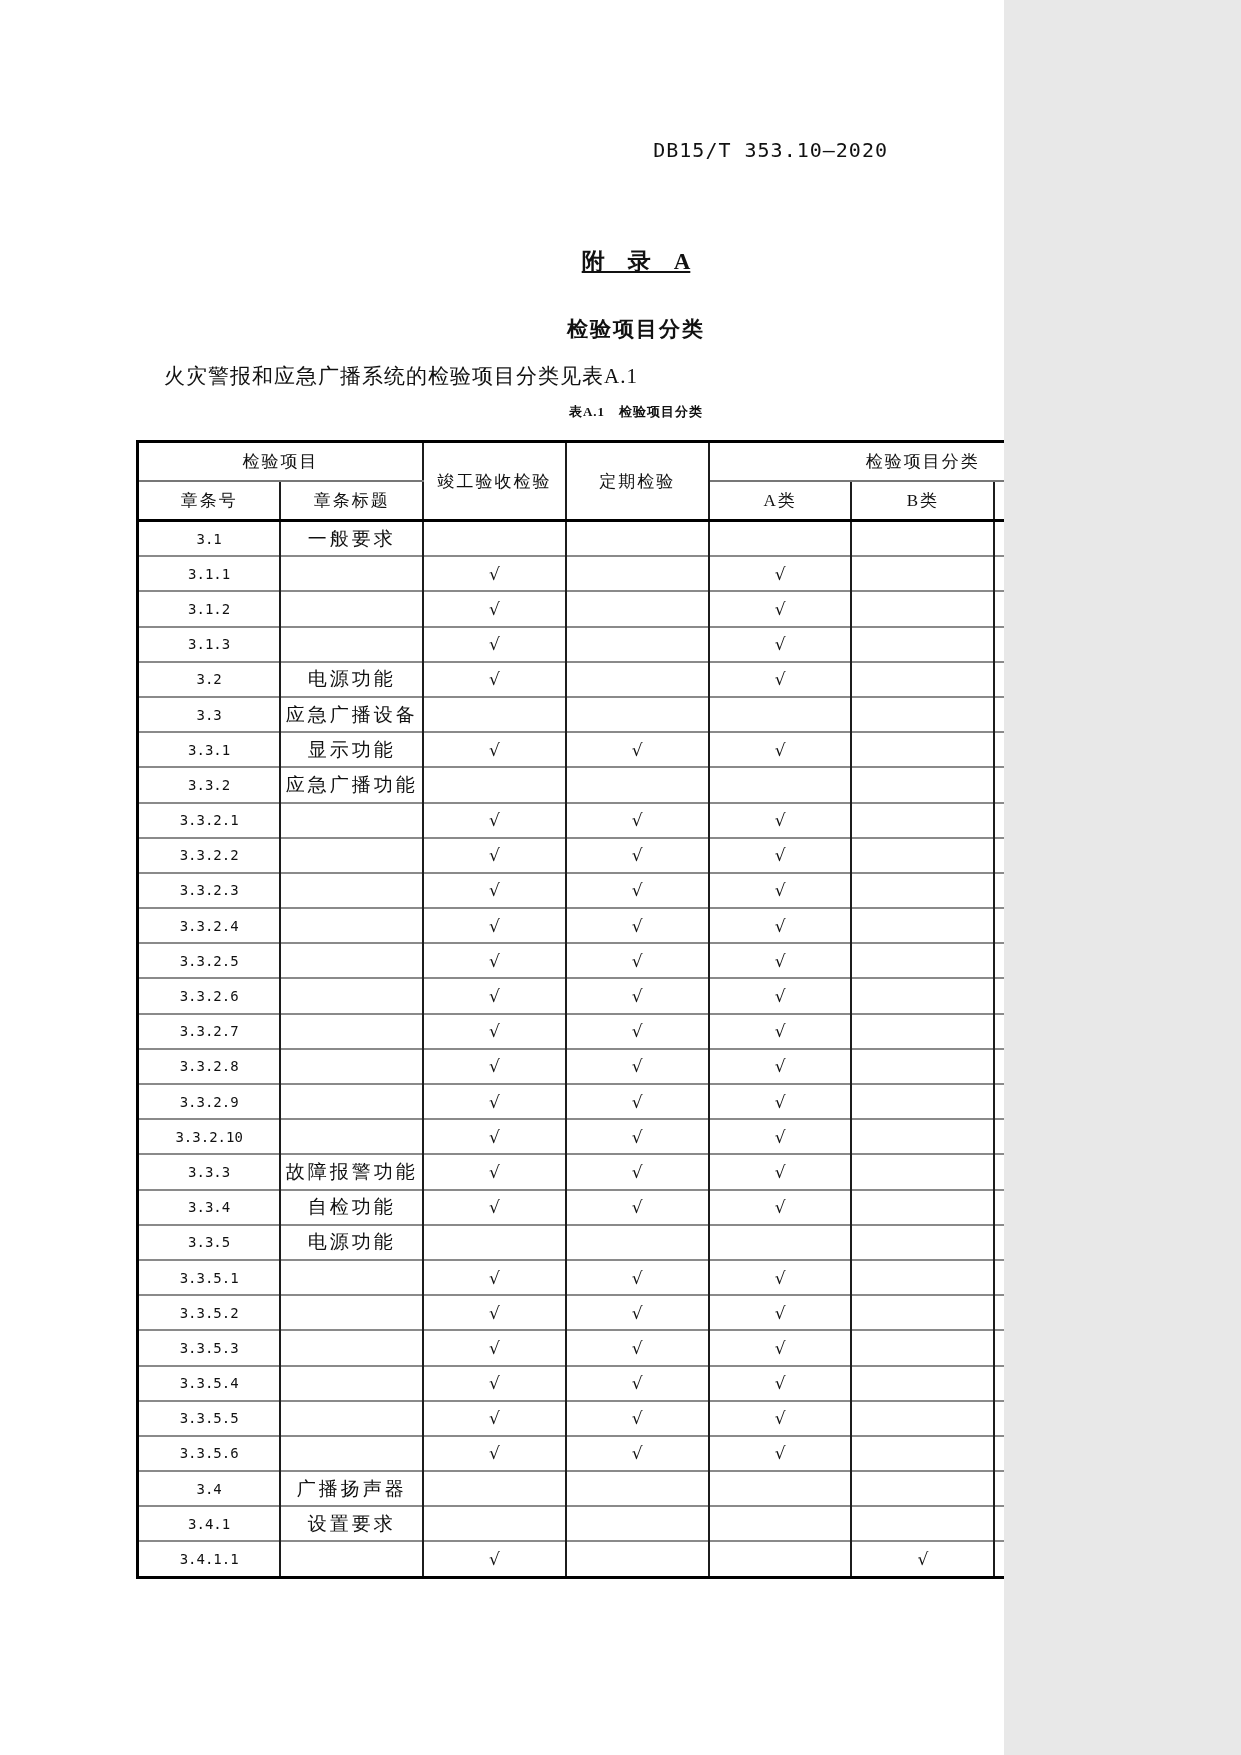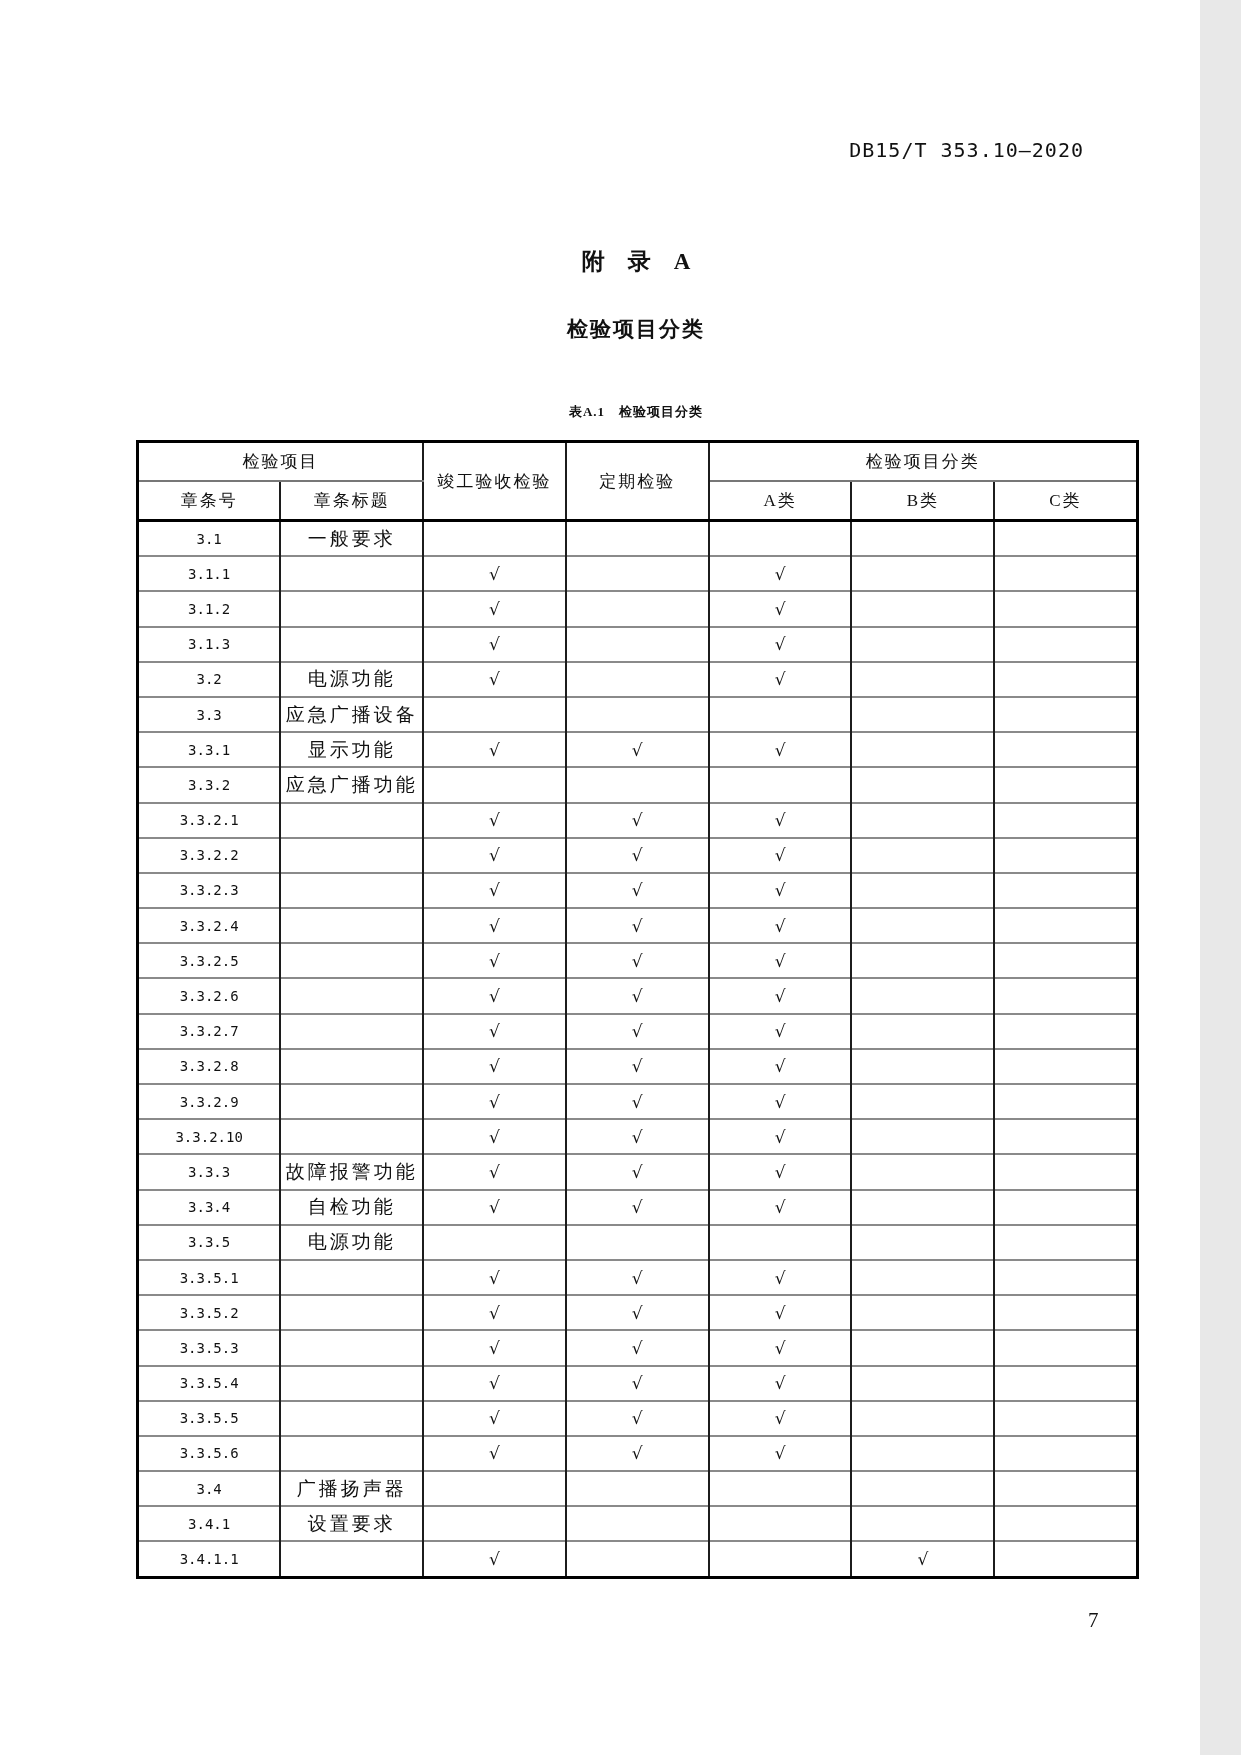--- a/index.html
+++ b/index.html
@@ -1,30 +1,30 @@
 <!DOCTYPE html>
 <html><head>
 <meta charset="utf-8">
 <style>
   html,body{margin:0;padding:0;background:#e8e8e8;}
   .page{
     position:relative;
-    width:1200px;height:1755px;
+    width:1004px;height:1755px;
     background:#ffffff;
     font-family:"Liberation Serif","DejaVu Serif",serif;
     color:#111;
     overflow:hidden;
   }
   .doc-code{
     position:absolute;top:138px;right:116px;
     font-family:"DejaVu Sans Mono","Liberation Mono",monospace;
     font-size:20px;letter-spacing:1px;white-space:pre;
   }
   .title-block{position:absolute;left:136px;width:1000px;text-align:center;font-weight:bold;white-space:pre;}
-  .t-appendix{top:246px;font-size:23px;}
+  .t-appendix{top:246px;font-size:23px;text-decoration:underline;}
   .t-normative{top:282px;font-size:21px;}
   .t-heading{top:315px;font-size:21px;letter-spacing:2px;}
   .intro{
     position:absolute;top:362px;left:164px;
     font-size:21px;letter-spacing:1px;white-space:pre;
   }
   .tbl-caption{
     position:absolute;top:403px;left:136px;width:1000px;
     text-align:center;font-weight:bold;font-size:13px;white-space:pre;letter-spacing:1px;
   }
@@ -59,20 +59,21 @@
 </head>
 <body>
 
 <div class="page">
 
   <div class="doc-code">DB15/T 353.10—2020</div>
 
   <div class="title-block t-appendix">附　录　A</div>
   <div class="title-block t-heading">检验项目分类</div>
 
+  <div class="intro">火灾警报和应急广播系统的检验项目分类见表A.1</div>
 
   <div class="tbl-caption">表A.1　检验项目分类</div>
 
   <table class="cls">
     <colgroup>
       <col>
         <col>
         <col>
         <col>
         <col>

